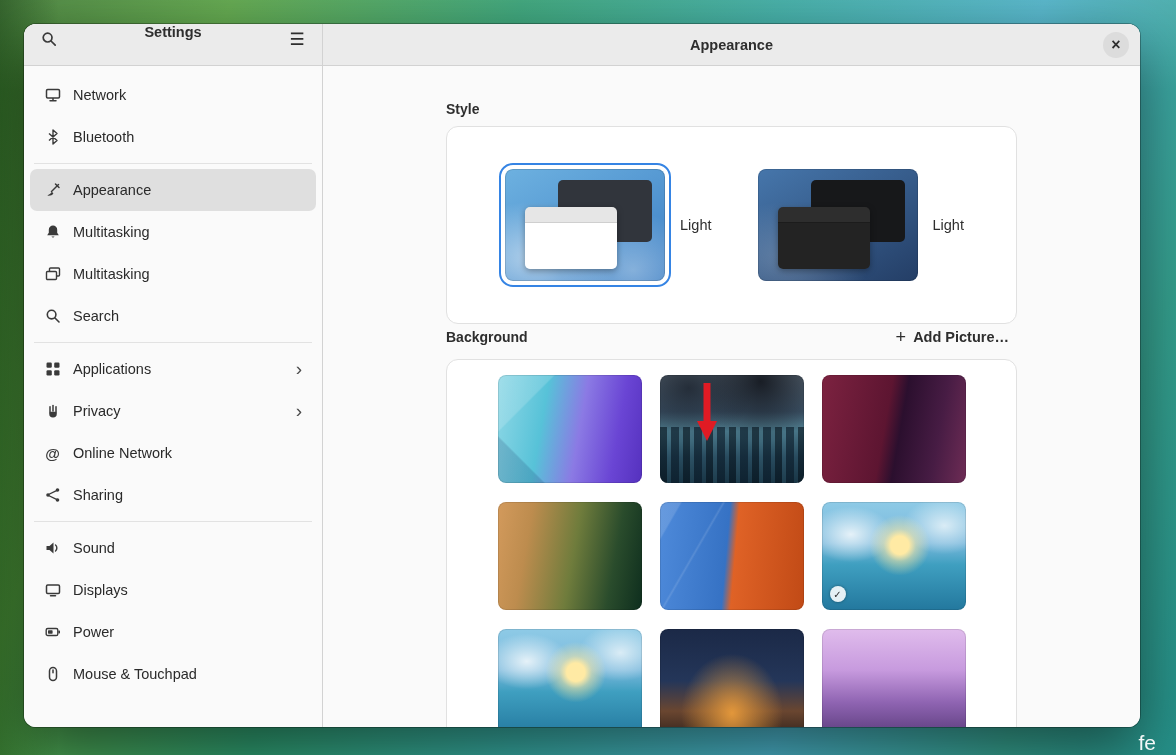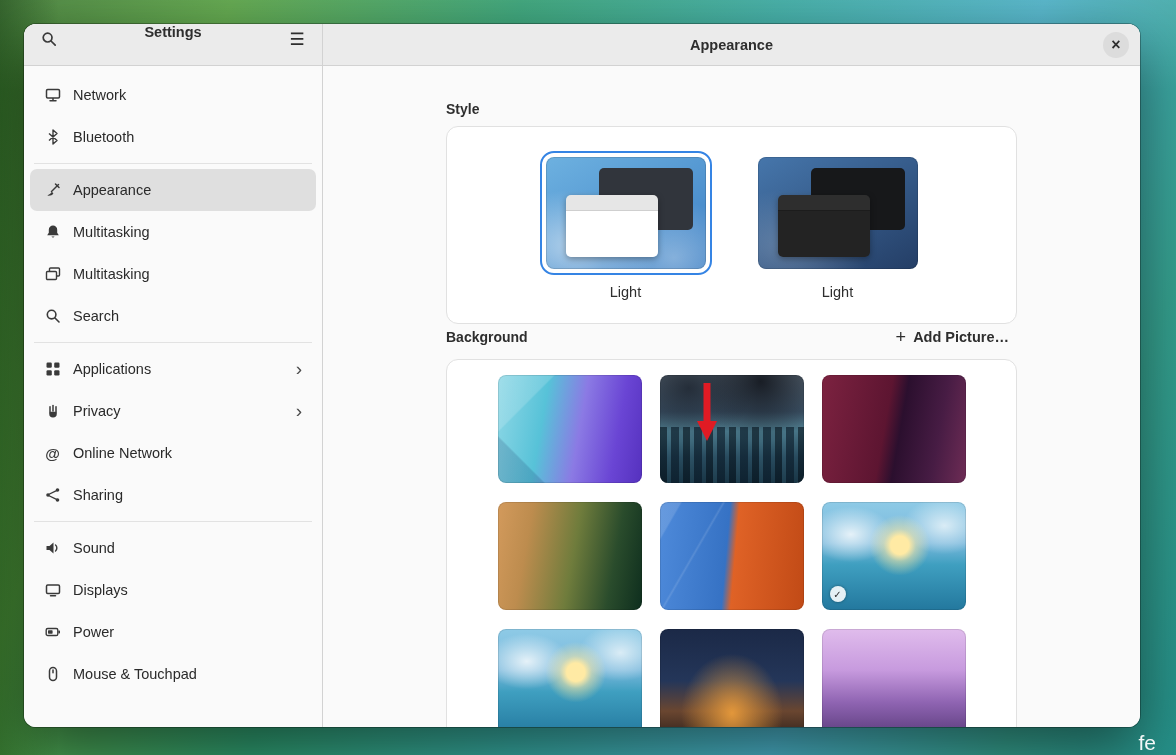--- a/index.html
+++ b/index.html
@@ -55,21 +55,21 @@
     font-size:16px; color:#2e2e2e; cursor:pointer; line-height:1;
   }
   .content-body { flex:1; overflow:hidden; padding:0 123px; }
 
   .section-label { font-weight:700; font-size:14px; color:#2e2e2e; }
   .style-label { margin-top:35px; margin-bottom:9px; }
 
   .card { background:#ffffff; border:1px solid #e1e1e1; border-radius:12px; }
   .style-card { height:198px; display:flex; align-items:center; justify-content:center; gap:40px; }
 
-  .style-option { display:flex; flex-direction:column; align-items:center; gap:9px; cursor:pointer; }
+  .style-option { display:flex; flex-direction:row; align-items:center; gap:9px; cursor:pointer; }
   .preview-wrap { padding:4px; border:2px solid transparent; border-radius:14px; }
   .preview-wrap.selected { border-color:#3584e4; }
   .preview { width:160px; height:112px; border-radius:8px; position:relative; overflow:hidden; box-shadow:inset 0 0 0 1px rgba(0,0,0,.12); }
   .preview.light {
     background:
       radial-gradient(ellipse at 18% 80%, rgba(255,255,255,.55), rgba(255,255,255,0) 45%),
       radial-gradient(ellipse at 80% 90%, rgba(255,255,255,.35), rgba(255,255,255,0) 40%),
       linear-gradient(150deg,#6db1e0,#3d7fc4);
   }
   .preview.dark {

